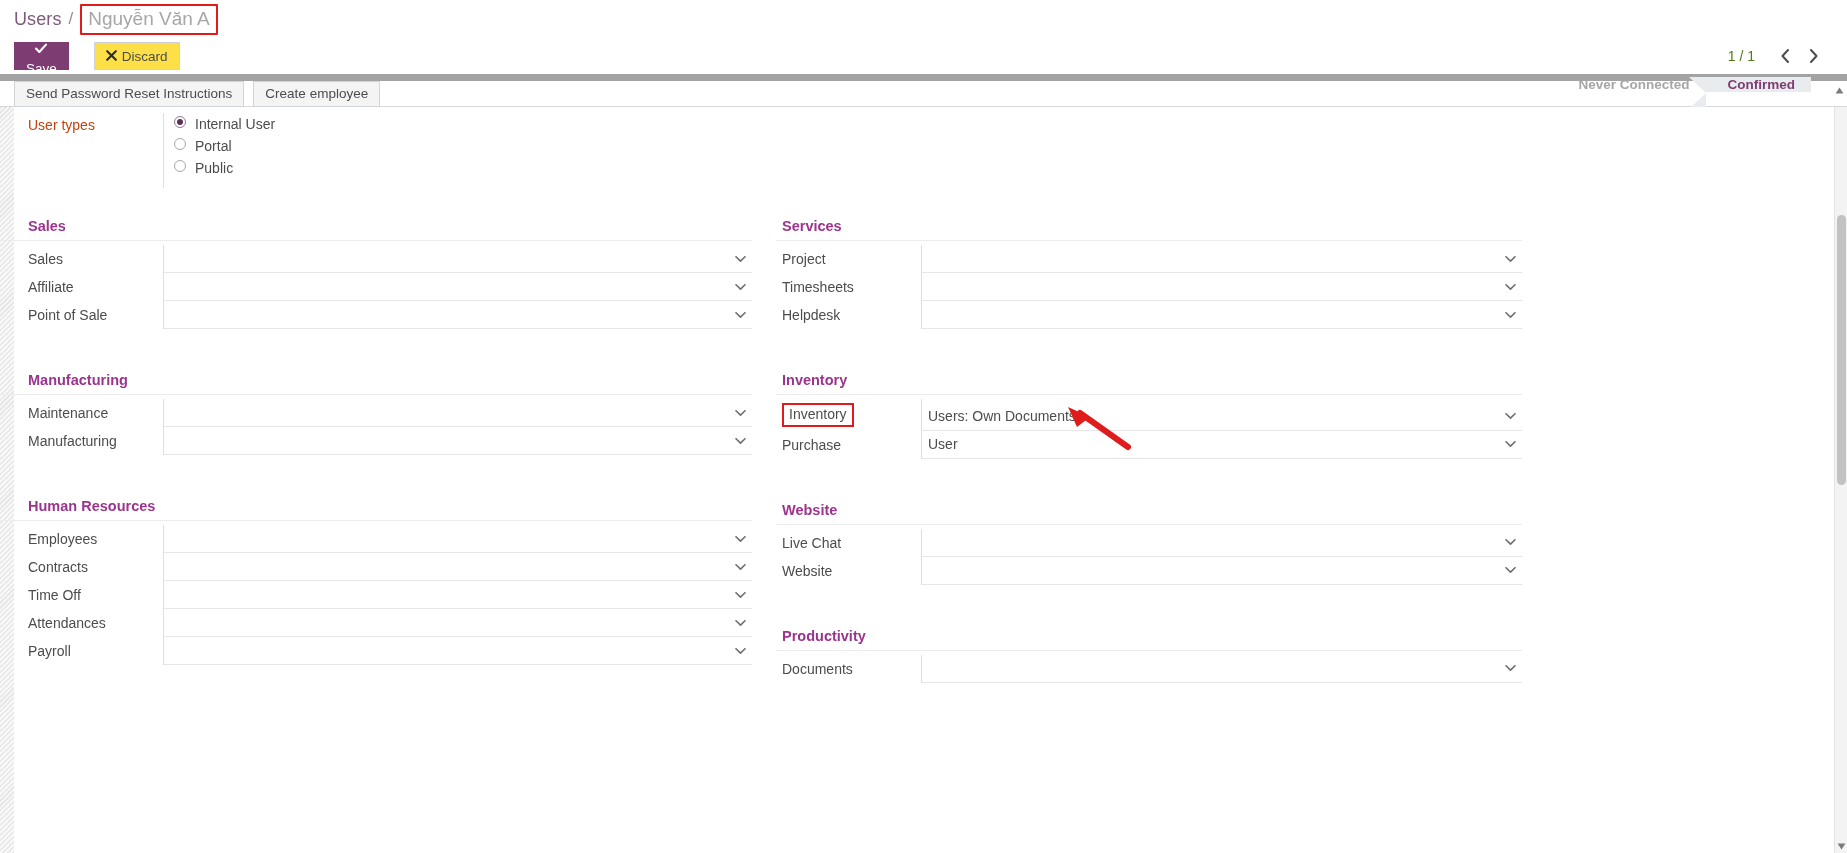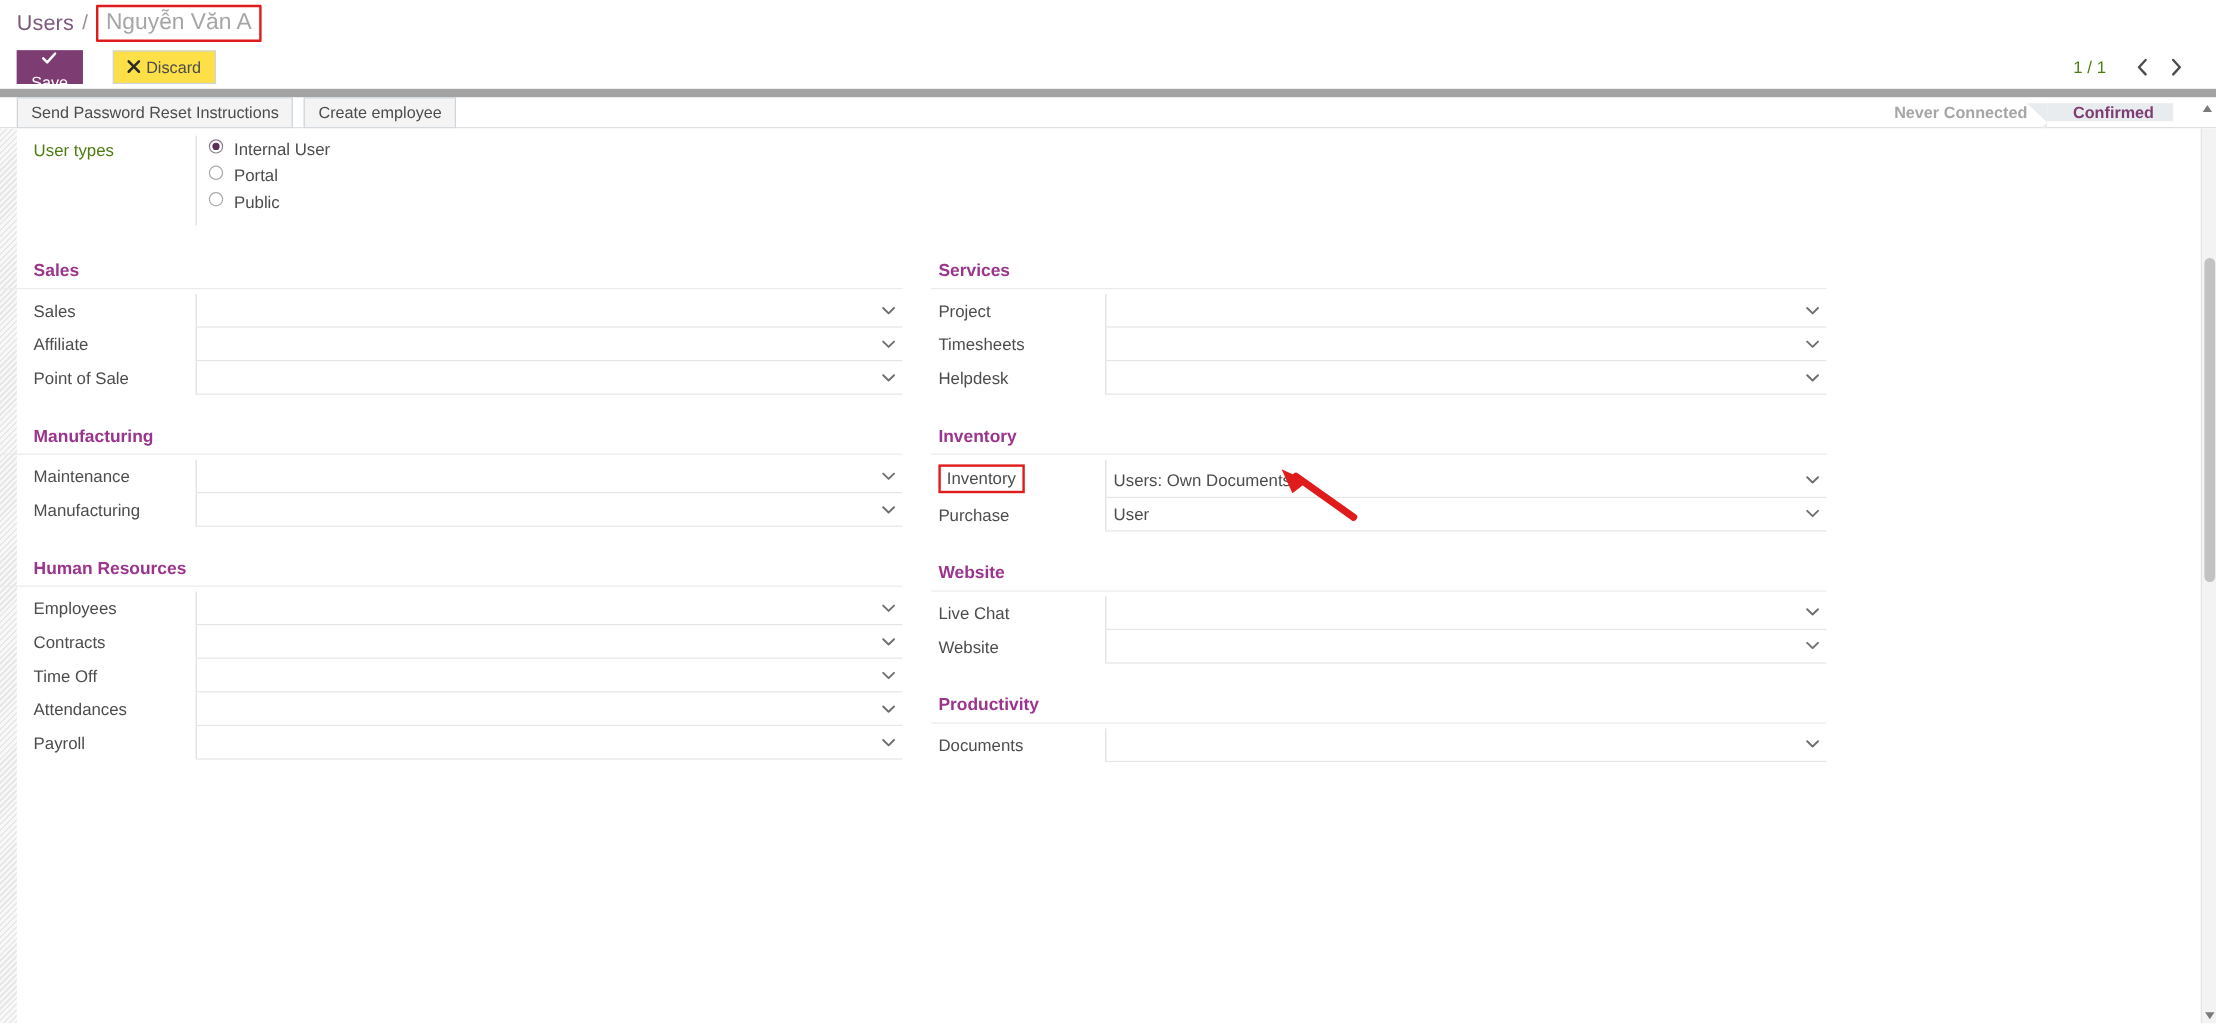--- a/index.html
+++ b/index.html
@@ -122,21 +122,21 @@
     background: #ffffff;
     position: relative;
   }
   .sb-buttons { display: flex; align-items: center; }
   .sb-buttons .btn { height: 26px; font-size: 13.5px; }
   .sb-buttons .btn + .btn { margin-left: 9px; }
 
   .statuses {
     margin-left: auto;
     display: flex;
-    align-items: center;
+    align-items: flex-start;
     height: 33px;
     padding-right: 22px;
   }
   .status {
     display: flex;
     align-items: center;
     padding: 0 16px 0 22px;
     font-size: 13.5px;
     font-weight: bold;
     color: #a6a6a6;
@@ -254,21 +254,21 @@
 
   
   .usertypes-row {
     display: flex;
     padding-top: 6px;
   }
   .usertypes-label {
     width: 163px;
     flex: 0 0 163px;
     font-size: 14px;
-    color: #4d7c0f;
+    color: #c2410c;
     padding: 4px 0 4px 28px;
   }
   .usertypes-options {
     flex: 1 1 auto;
     border-left: 1px solid #dfdfdf;
     padding: 3px 0 6px 10px;
   }
   .radio-item {
     display: flex;
     align-items: flex-start;
@@ -315,21 +315,21 @@
     font-size: 14.5px;
     color: #9b348c;
     font-weight: bold;
     padding: 0 0 6px 28px;
     border-bottom: 1px solid #ececec;
     margin-bottom: 4px;
   }
   .col-right .group-title { padding-left: 6px; }
   .col-right .field-label { padding-left: 6px; width: 145px; flex: 0 0 145px; }
 
-  .group { margin-bottom: 27px; }
+  .group { margin-bottom: 43px; }
 
   
   .hl-box {
     border: 2px solid #e01b1b;
     padding: 0px 5px 1px 5px;
     display: inline-flex;
     align-items: center;
     line-height: 1.35;
   }
 

